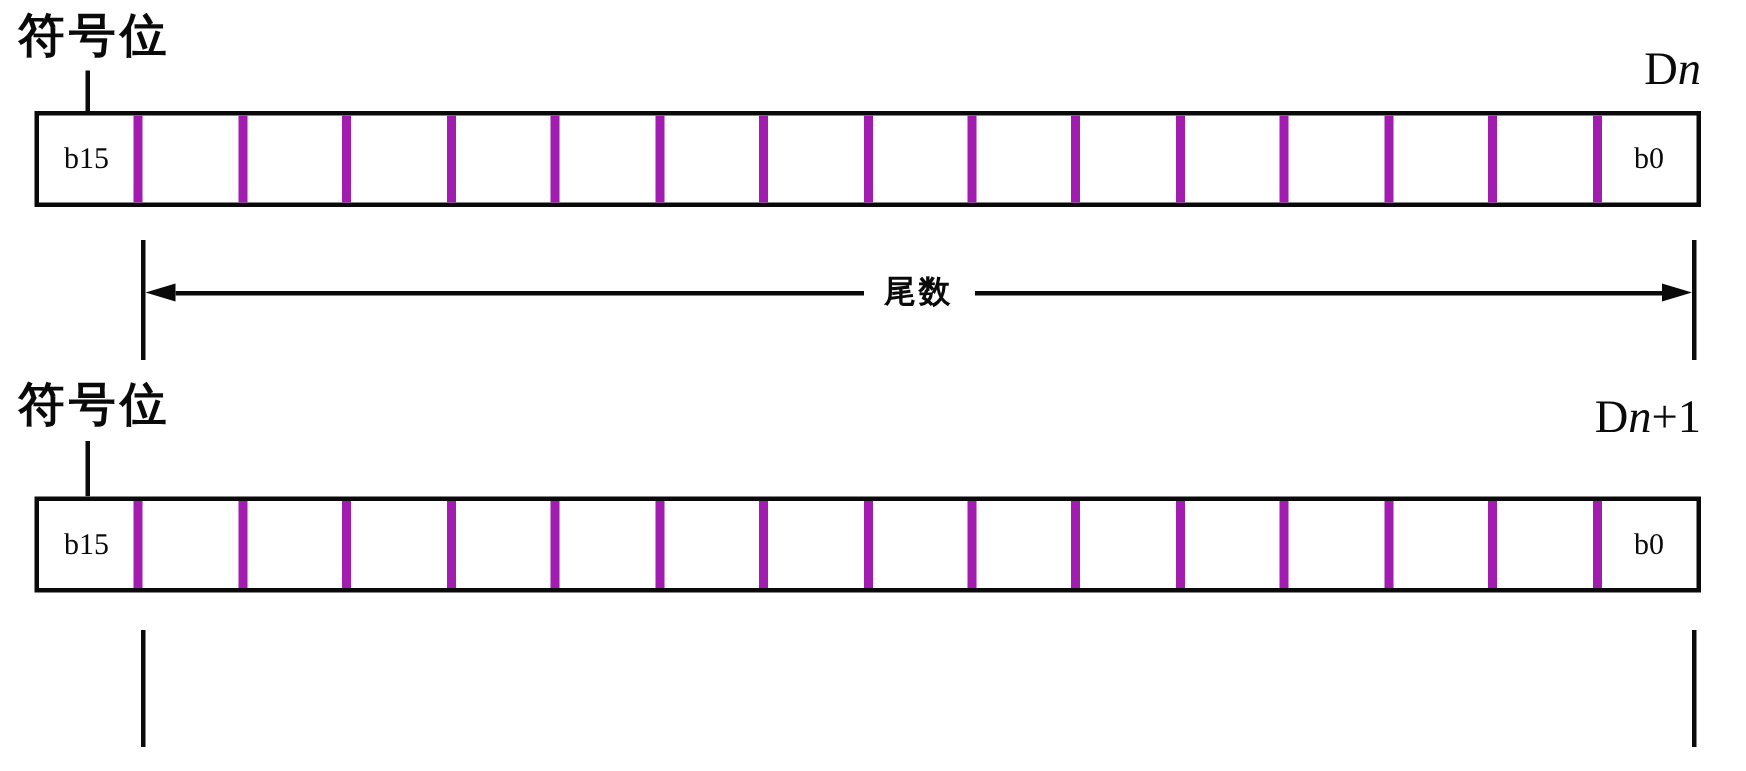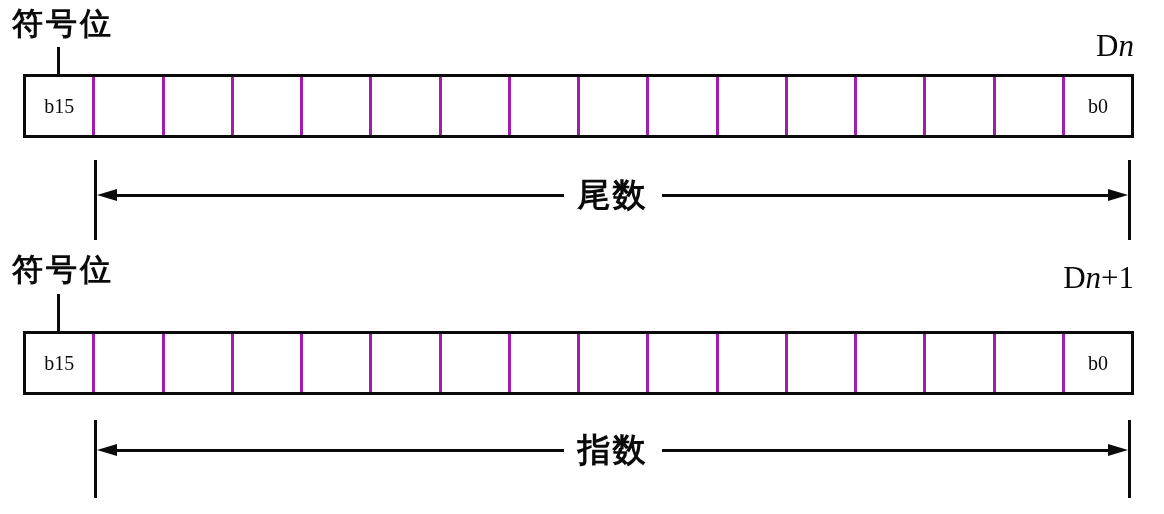--- a/index.html
+++ b/index.html
@@ -49,21 +49,21 @@
     left: 23px;
     width: 1111px;
     height: 64px;
     box-sizing: border-box;
     border: 3px solid #0a0a0a;
     display: flex;
     background: #ffffff;
   }
   .cell {
     flex: 1 1 0;
-    border-left: 3px solid #a21caf;
+    border-left: 6px solid #a21caf;
   }
   .cell:first-child { border-left: none; }
   .cell.bit {
     display: flex;
     align-items: center;
     justify-content: center;
     font-size: 20px;
     font-family: "Liberation Serif", serif;
   }
 
@@ -99,21 +99,21 @@
     width: 0; height: 0;
     border-top: 6px solid transparent;
     border-bottom: 6px solid transparent;
   }
   .head.left  { border-right: 20px solid #0a0a0a; }
   .head.right { border-left: 20px solid #0a0a0a; }
   .arrow-label {
     padding: 0 14px;
     font-family: "Liberation Sans", sans-serif;
     font-weight: 700;
-    font-size: 33px;
+    font-size: 21px;
     line-height: 30px;
     letter-spacing: 2px;
     white-space: nowrap;
   }
 </style>
 </head>
 <body>
 
 <div class="stage">
 
@@ -176,23 +176,16 @@
       <div class="cell"></div>
       <div class="cell"></div>
       <div class="cell"></div>
       <div class="cell"></div>
       <div class="cell bit">b0</div>
     </div>
 
     <div class="arrow-wrap" style="top:420px;height:78px">
       <div class="arrow-tick left"></div>
       <div class="arrow-tick right"></div>
-      <div class="arrow-line" style="top:16px">
-        <div class="head left"></div>
-        <div class="seg"></div>
-        <div class="arrow-label">指数</div>
-        <div class="seg"></div>
-        <div class="head right"></div>
-      </div>
     </div>
   </div>
 
 </div>
 
 </body></html>

